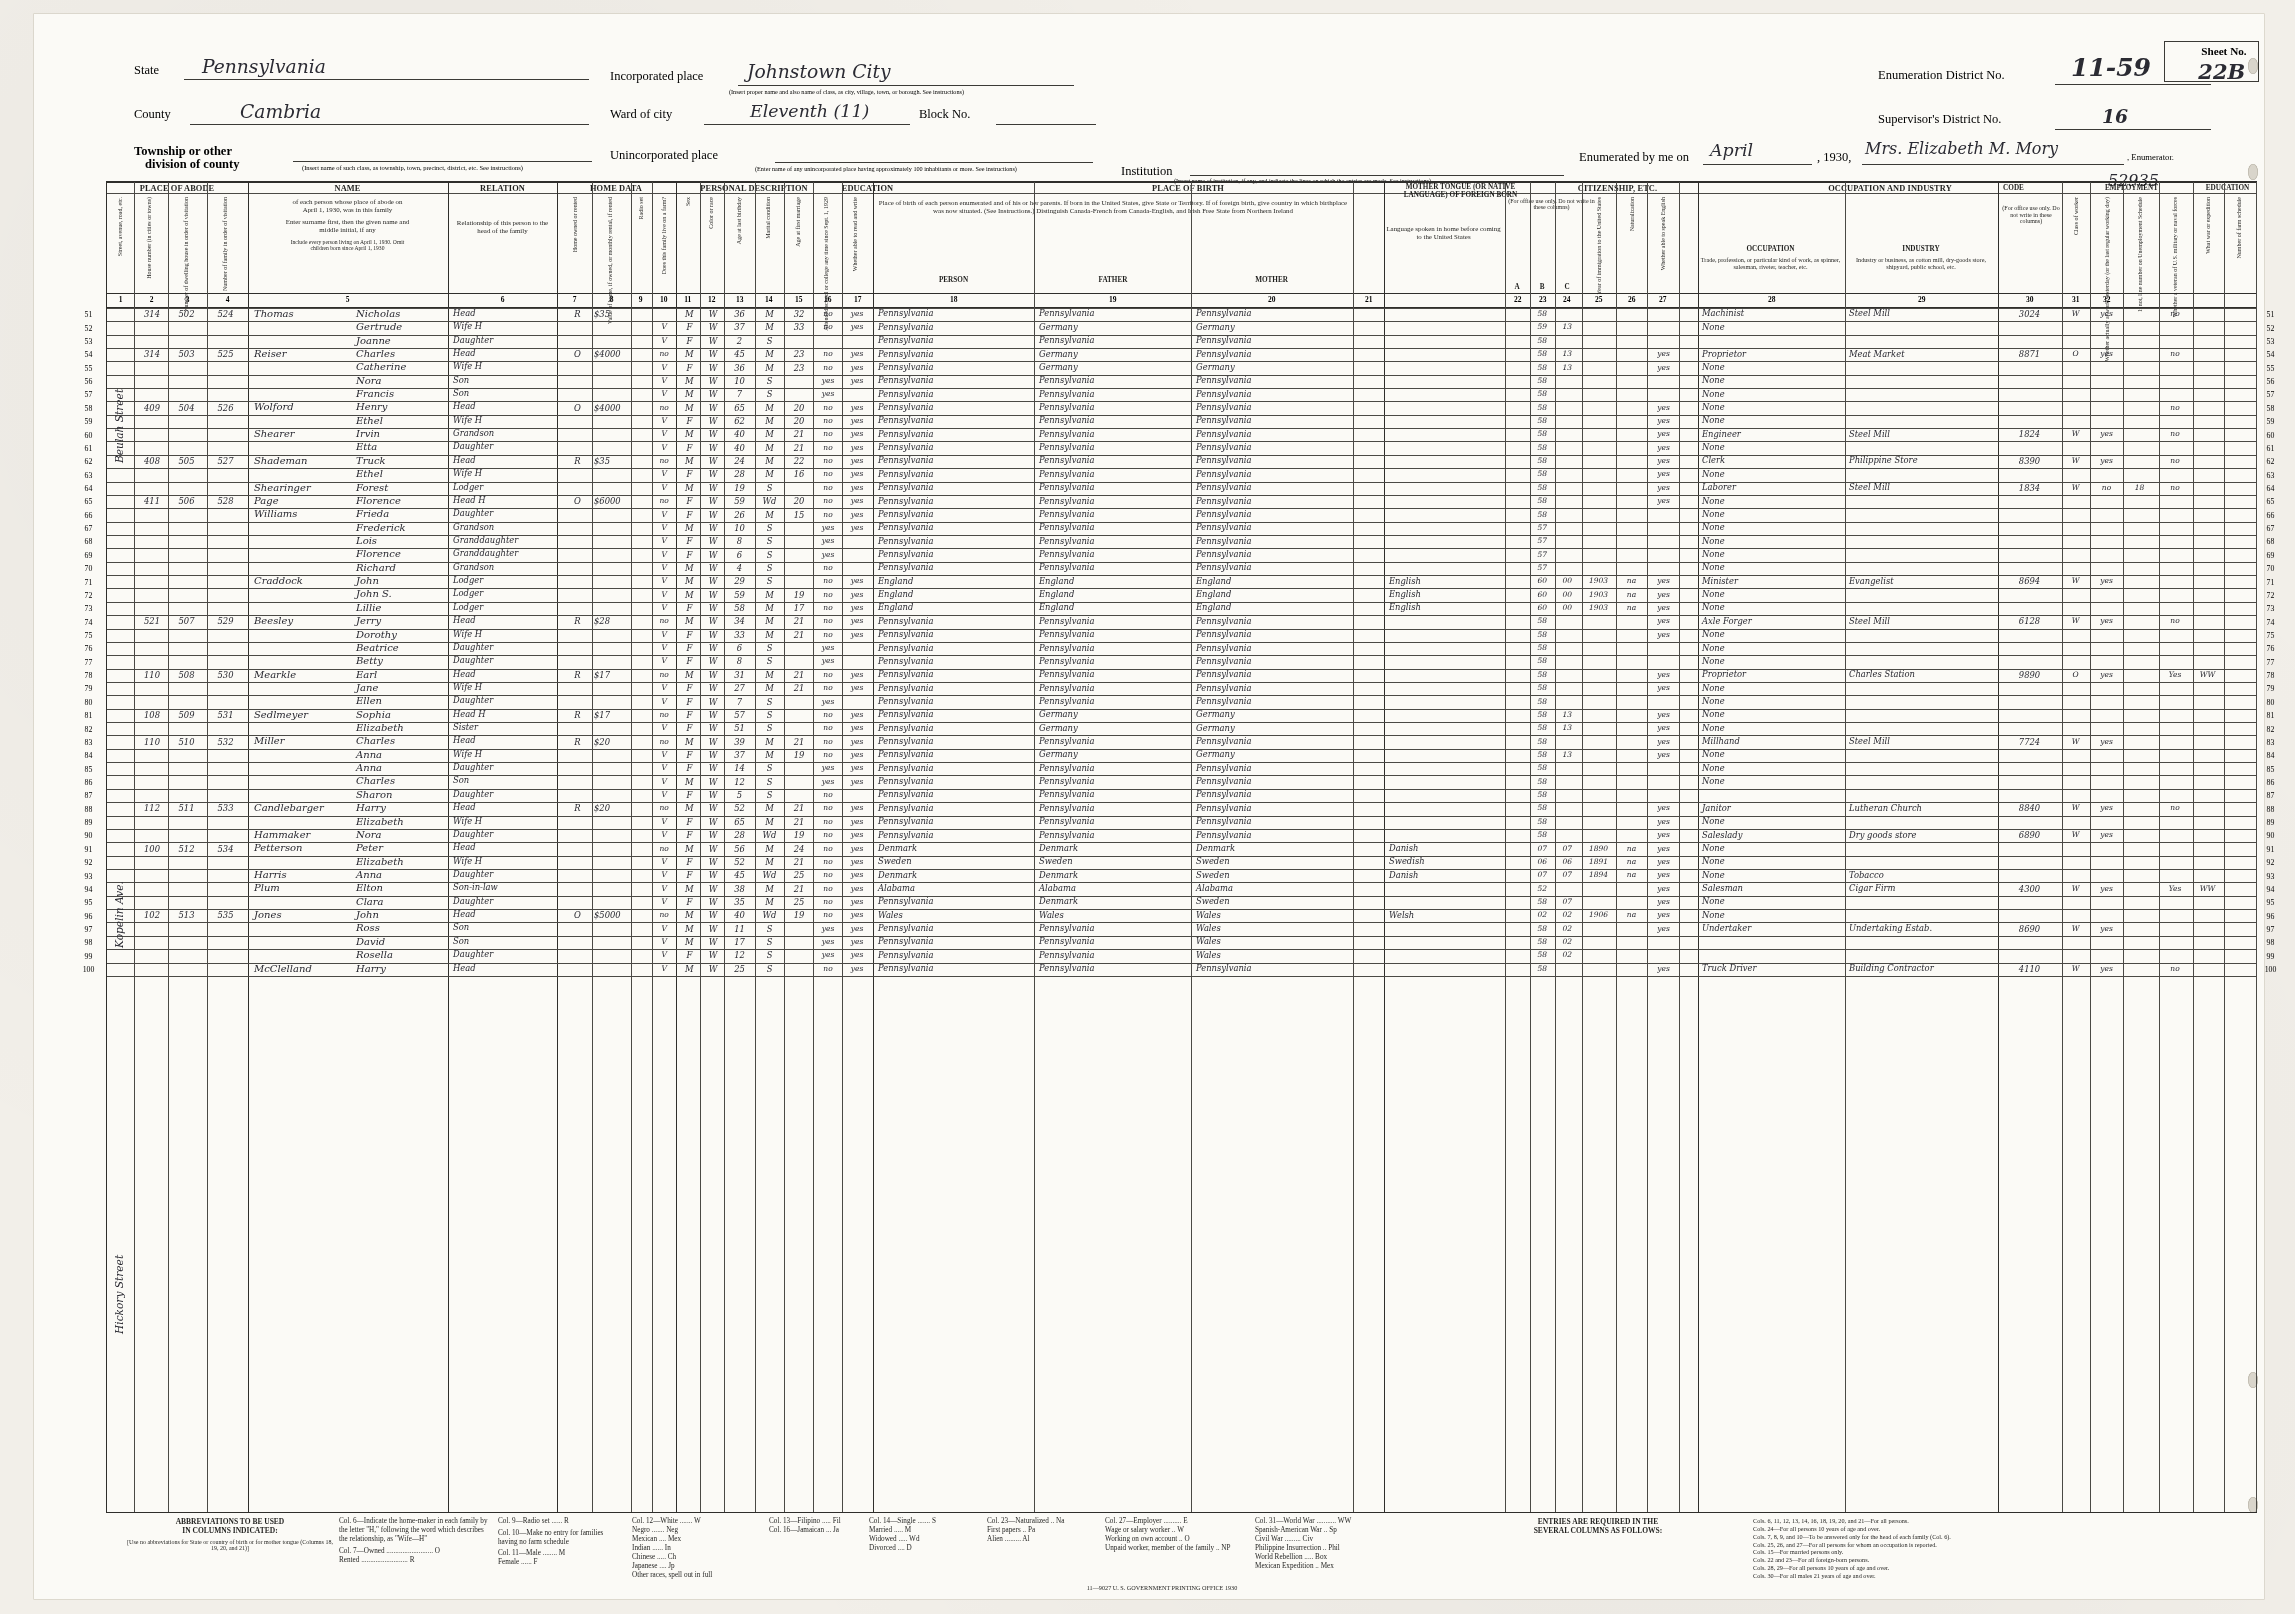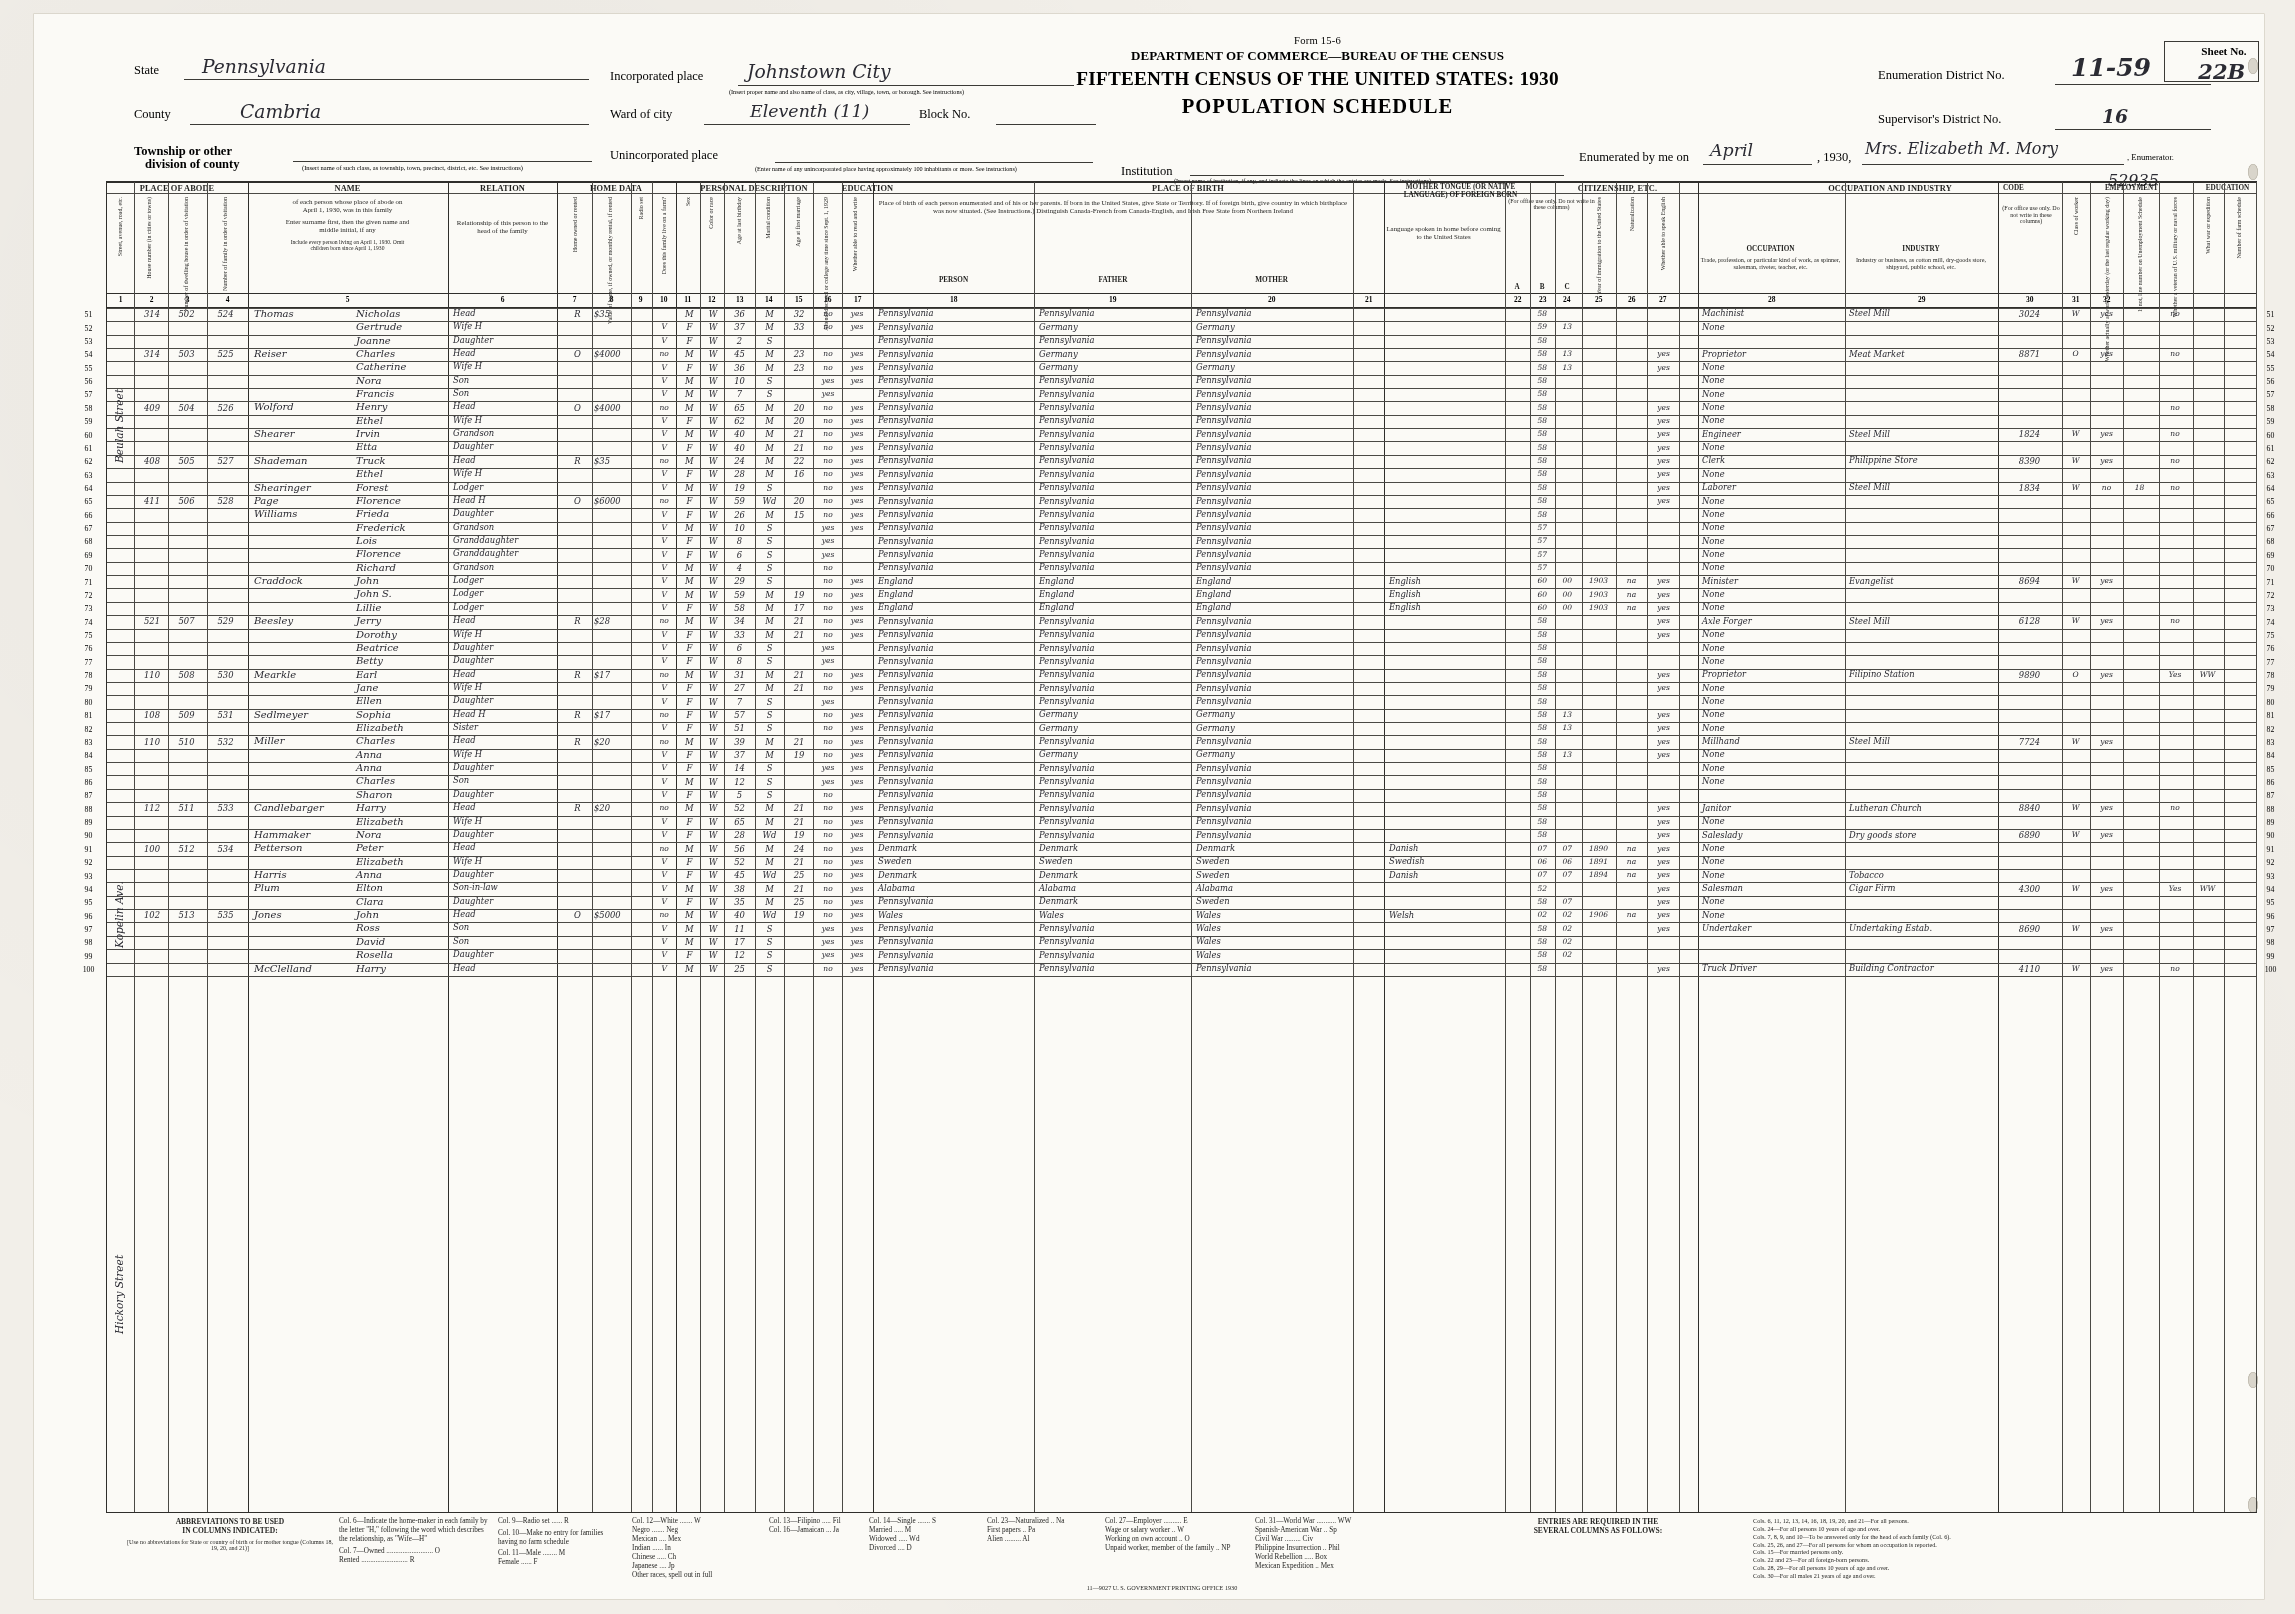--- a/index.html
+++ b/index.html
@@ -217,26 +217,20 @@
 <div class="page">
   <div class="sheet">
 
     <div class="hole h1"></div>
     <div class="hole h2"></div>
     <div class="hole h3"></div>
     <div class="hole h4"></div>
 
     <div class="hdr">
 
-      <div class="hdr-center">
-        <div class="form-no">Form 15-6</div>
-        <div class="dept">DEPARTMENT OF COMMERCE—BUREAU OF THE CENSUS</div>
-        <div class="census-title">FIFTEENTH CENSUS OF THE UNITED STATES: 1930</div>
-        <div class="pop-sched">POPULATION SCHEDULE</div>
-      </div>
 
       <div class="fld" style="left:100px; top:49px;">State</div>
       <div class="rule" style="left:150px; top:65px; width:405px;"></div>
       <div class="hand" style="left:168px; top:42px; font-size:18.7px;">Pennsylvania</div>
 
       <div class="fld" style="left:100px; top:93px;">County</div>
       <div class="rule" style="left:156px; top:110px; width:399px;"></div>
       <div class="hand" style="left:206px; top:87px; font-size:18.7px;">Cambria</div>
 
       <div class="fld" style="left:100px; top:130px; font-weight:bold;">Township or other</div>
@@ -1069,21 +1063,21 @@
           <div class="cell sm c" style="left: 650px; top: 488px; width: 25px; text-align: center;">M</div>
           <div class="cell sm c" style="left: 679px; top: 488px; width: 26px; text-align: center;">21</div>
           <div class="cell xs c" style="left: 708px; top: 488px; width: 26px; text-align: center;">no</div>
           <div class="cell xs c" style="left: 737px; top: 488px; width: 26px; text-align: center;">yes</div>
           <div class="cell sm" style="left: 771px; top: 487px;">Pennsylvania</div>
           <div class="cell sm" style="left: 932px; top: 487px;">Pennsylvania</div>
           <div class="cell sm" style="left: 1089px; top: 487px;">Pennsylvania</div>
           <div class="cell xs c" style="left: 1424px; top: 488px; width: 22.4px; text-align: center;">58</div>
           <div class="cell xs c" style="left: 1542px; top: 488px; width: 29px; text-align: center;">yes</div>
           <div class="cell sm" style="left: 1595px; top: 487px;">Proprietor</div>
-          <div class="cell sm" style="left: 1742px; top: 487px;">Filipino Station</div>
+          <div class="cell sm" style="left: 1742px; top: 487px;">Charles Station</div>
           <div class="cell sm c" style="left: 1894px; top: 488px; width: 57px; text-align: center;">9890</div>
           <div class="cell xs c" style="left: 1956px; top: 488px; width: 25px; text-align: center;">O</div>
           <div class="cell xs c" style="left: 1985px; top: 488px; width: 29px; text-align: center;">yes</div>
           <div class="cell xs c" style="left: 2053px; top: 488px; width: 30px; text-align: center;">Yes</div>
           <div class="cell xs c" style="left: 2087px; top: 488px; width: 27px; text-align: center;">WW</div>
           <div class="rnum" style="left: -29px; top: 502px;">79</div>
           <div class="rnum" style="left: 2153px; top: 502px;">79</div>
           <div class="cell " style="left: 249px; top: 500px;">Jane</div>
           <div class="cell sm" style="left: 346px; top: 500px;">Wife H</div>
           <div class="cell xs c" style="left: 546px; top: 501px; width: 22.4px; text-align: center;">V</div>

